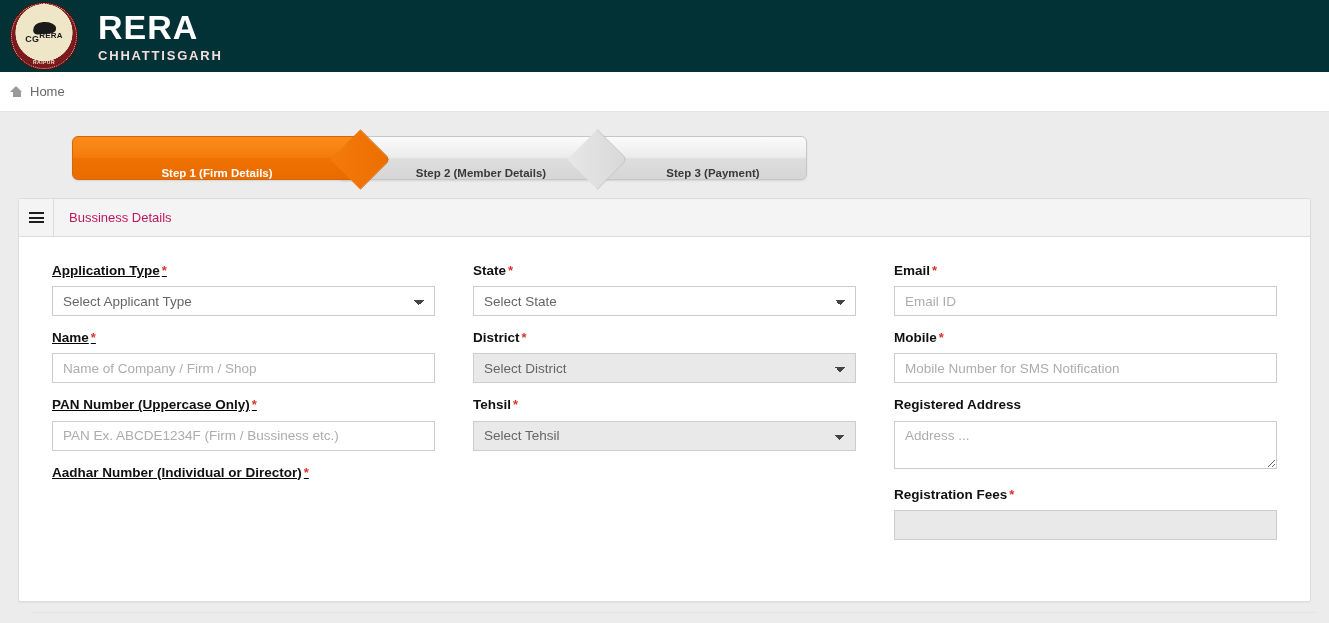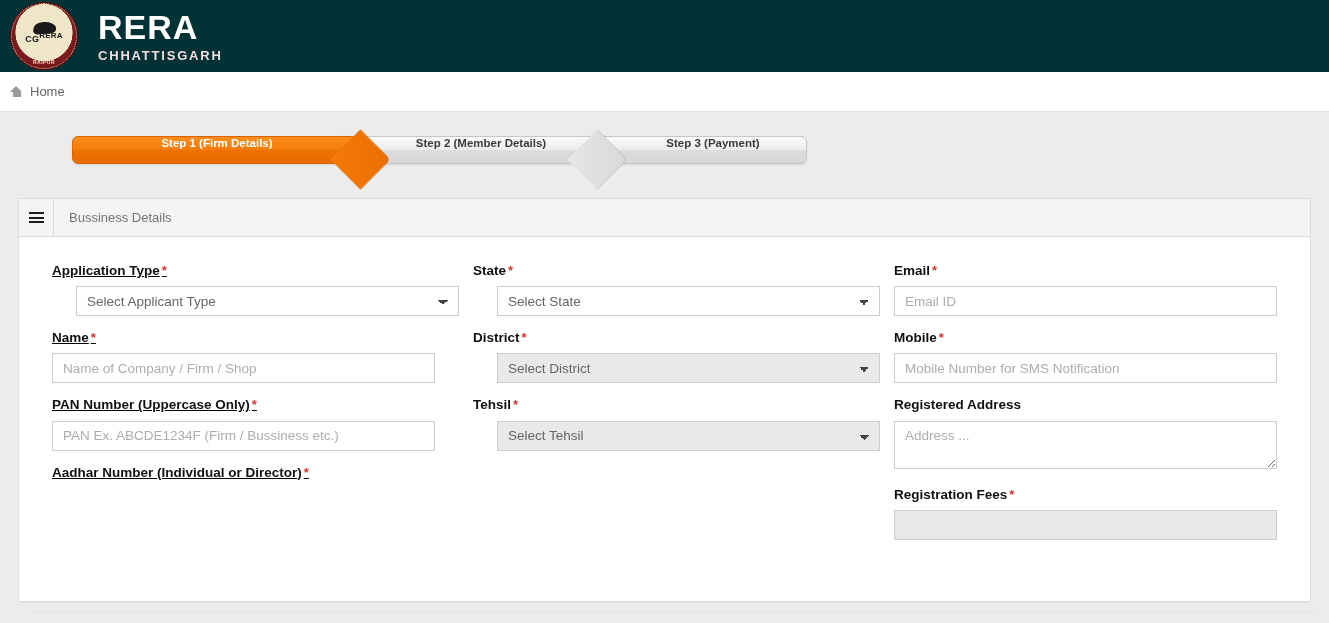--- a/index.html
+++ b/index.html
@@ -136,23 +136,23 @@
     background: #ececec;
   }
   .wizard {
     position: relative;
     width: 736px;
     height: 44px;
   }
   .step {
     position: absolute;
     top: 0;
-    height: 28px;
-    display: flex;
-    align-items: flex-start;
+    height: 44px;
+    display: flex;
+    align-items: flex-end;
     justify-content: center;
     font-size: 11.5px;
     font-weight: bold;
     color: #3a3a3a;
     background: linear-gradient(to bottom, #fbfbfb 0%, #ececec 48%, #dddddd 52%, #d6d6d6 100%);
     border: 1px solid #c6c6c6;
     box-shadow: 0 1px 2px rgba(0,0,0,.10);
   }
   .step .step-label { position: relative; z-index: 4; }
   .step-1 {
@@ -229,21 +229,21 @@
     background:
       linear-gradient(#1c1c1c,#1c1c1c) 0 0/100% 2px no-repeat,
       linear-gradient(#1c1c1c,#1c1c1c) 0 4.5px/100% 2px no-repeat,
       linear-gradient(#1c1c1c,#1c1c1c) 0 9px/100% 2px no-repeat;
   }
   .panel-title {
     display: flex;
     align-items: center;
     padding-left: 15px;
     font-size: 13px;
-    color: #737373;
+    color: #be185d;
   }
   .panel-body {
     padding: 26px 14px 0 14px;
     display: flex;
   }
 
   
   .col {
     width: 437px;
     padding: 0 19px 0 19px;
@@ -283,21 +283,20 @@
     padding-right: 32px;
     background-image:
       linear-gradient(45deg, transparent 50%, #444 50%),
       linear-gradient(135deg, #444 50%, transparent 50%);
     background-position:
       calc(100% - 15px) 13px,
       calc(100% - 10px) 13px;
     background-size: 5px 5px, 5px 5px;
     background-repeat: no-repeat;
     color: #666;
-    margin-left: 24px;
   }
   .ctl:disabled, select.ctl:disabled {
     background-color: #e9e9e9;
     color: #666;
     border-color: #cccccc;
     opacity: 1;
   }
   textarea.ctl {
     height: 48px;
     padding: 6px 10px;

